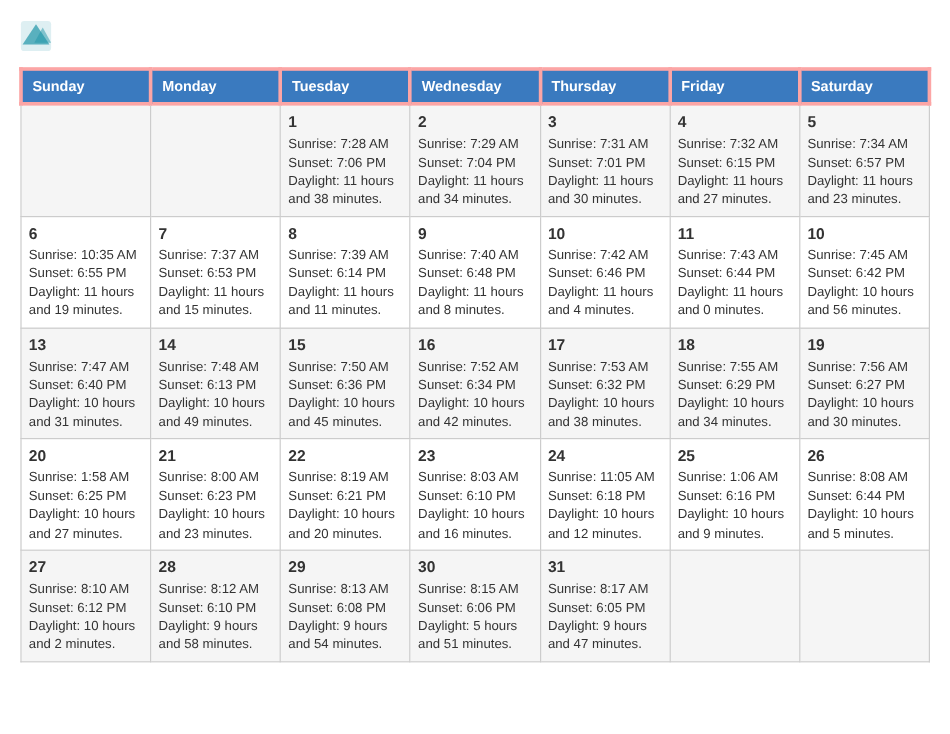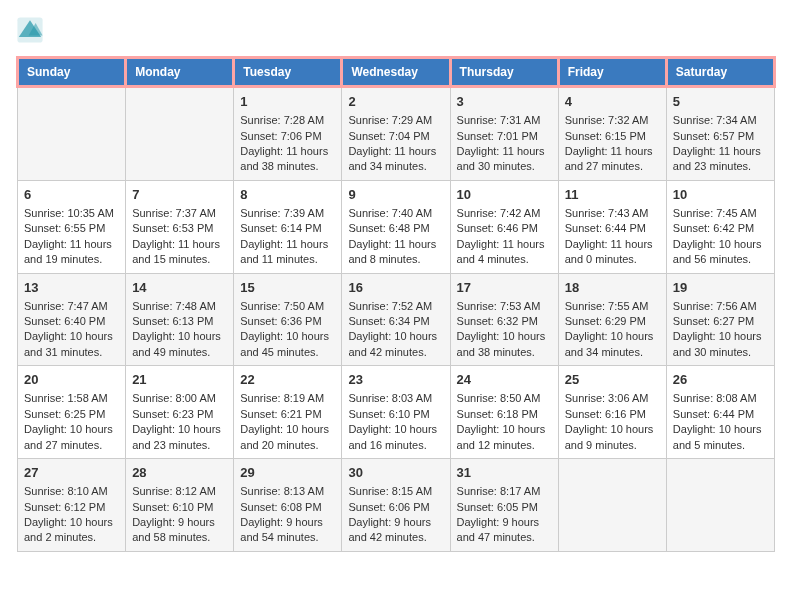--- a/index.html
+++ b/index.html
@@ -263,27 +263,27 @@
           <div>Daylight: 10 hours and 20 minutes.</div>
         </td>
         <td>
           <span class="day-num">23</span>
           <div>Sunrise: 8:03 AM</div>
           <div>Sunset: 6:10 PM</div>
           <div>Daylight: 10 hours and 16 minutes.</div>
         </td>
         <td>
           <span class="day-num">24</span>
-          <div>Sunrise: 8:50 AM</div>
+          <div>Sunrise: 11:05 AM</div>
           <div>Sunset: 6:18 PM</div>
           <div>Daylight: 10 hours and 12 minutes.</div>
         </td>
         <td>
           <span class="day-num">25</span>
-          <div>Sunrise: 3:06 AM</div>
+          <div>Sunrise: 1:06 AM</div>
           <div>Sunset: 6:16 PM</div>
           <div>Daylight: 10 hours and 9 minutes.</div>
         </td>
         <td>
           <span class="day-num">26</span>
           <div>Sunrise: 8:08 AM</div>
           <div>Sunset: 6:44 PM</div>
           <div>Daylight: 10 hours and 5 minutes.</div>
         </td>
       </tr>
@@ -303,21 +303,21 @@
         <td>
           <span class="day-num">29</span>
           <div>Sunrise: 8:13 AM</div>
           <div>Sunset: 6:08 PM</div>
           <div>Daylight: 9 hours and 54 minutes.</div>
         </td>
         <td>
           <span class="day-num">30</span>
           <div>Sunrise: 8:15 AM</div>
           <div>Sunset: 6:06 PM</div>
-          <div>Daylight: 9 hours and 42 minutes.</div>
+          <div>Daylight: 5 hours and 51 minutes.</div>
         </td>
         <td>
           <span class="day-num">31</span>
           <div>Sunrise: 8:17 AM</div>
           <div>Sunset: 6:05 PM</div>
           <div>Daylight: 9 hours and 47 minutes.</div>
         </td>
         <td class="empty-cell"></td>
         <td class="empty-cell"></td>
       </tr>

